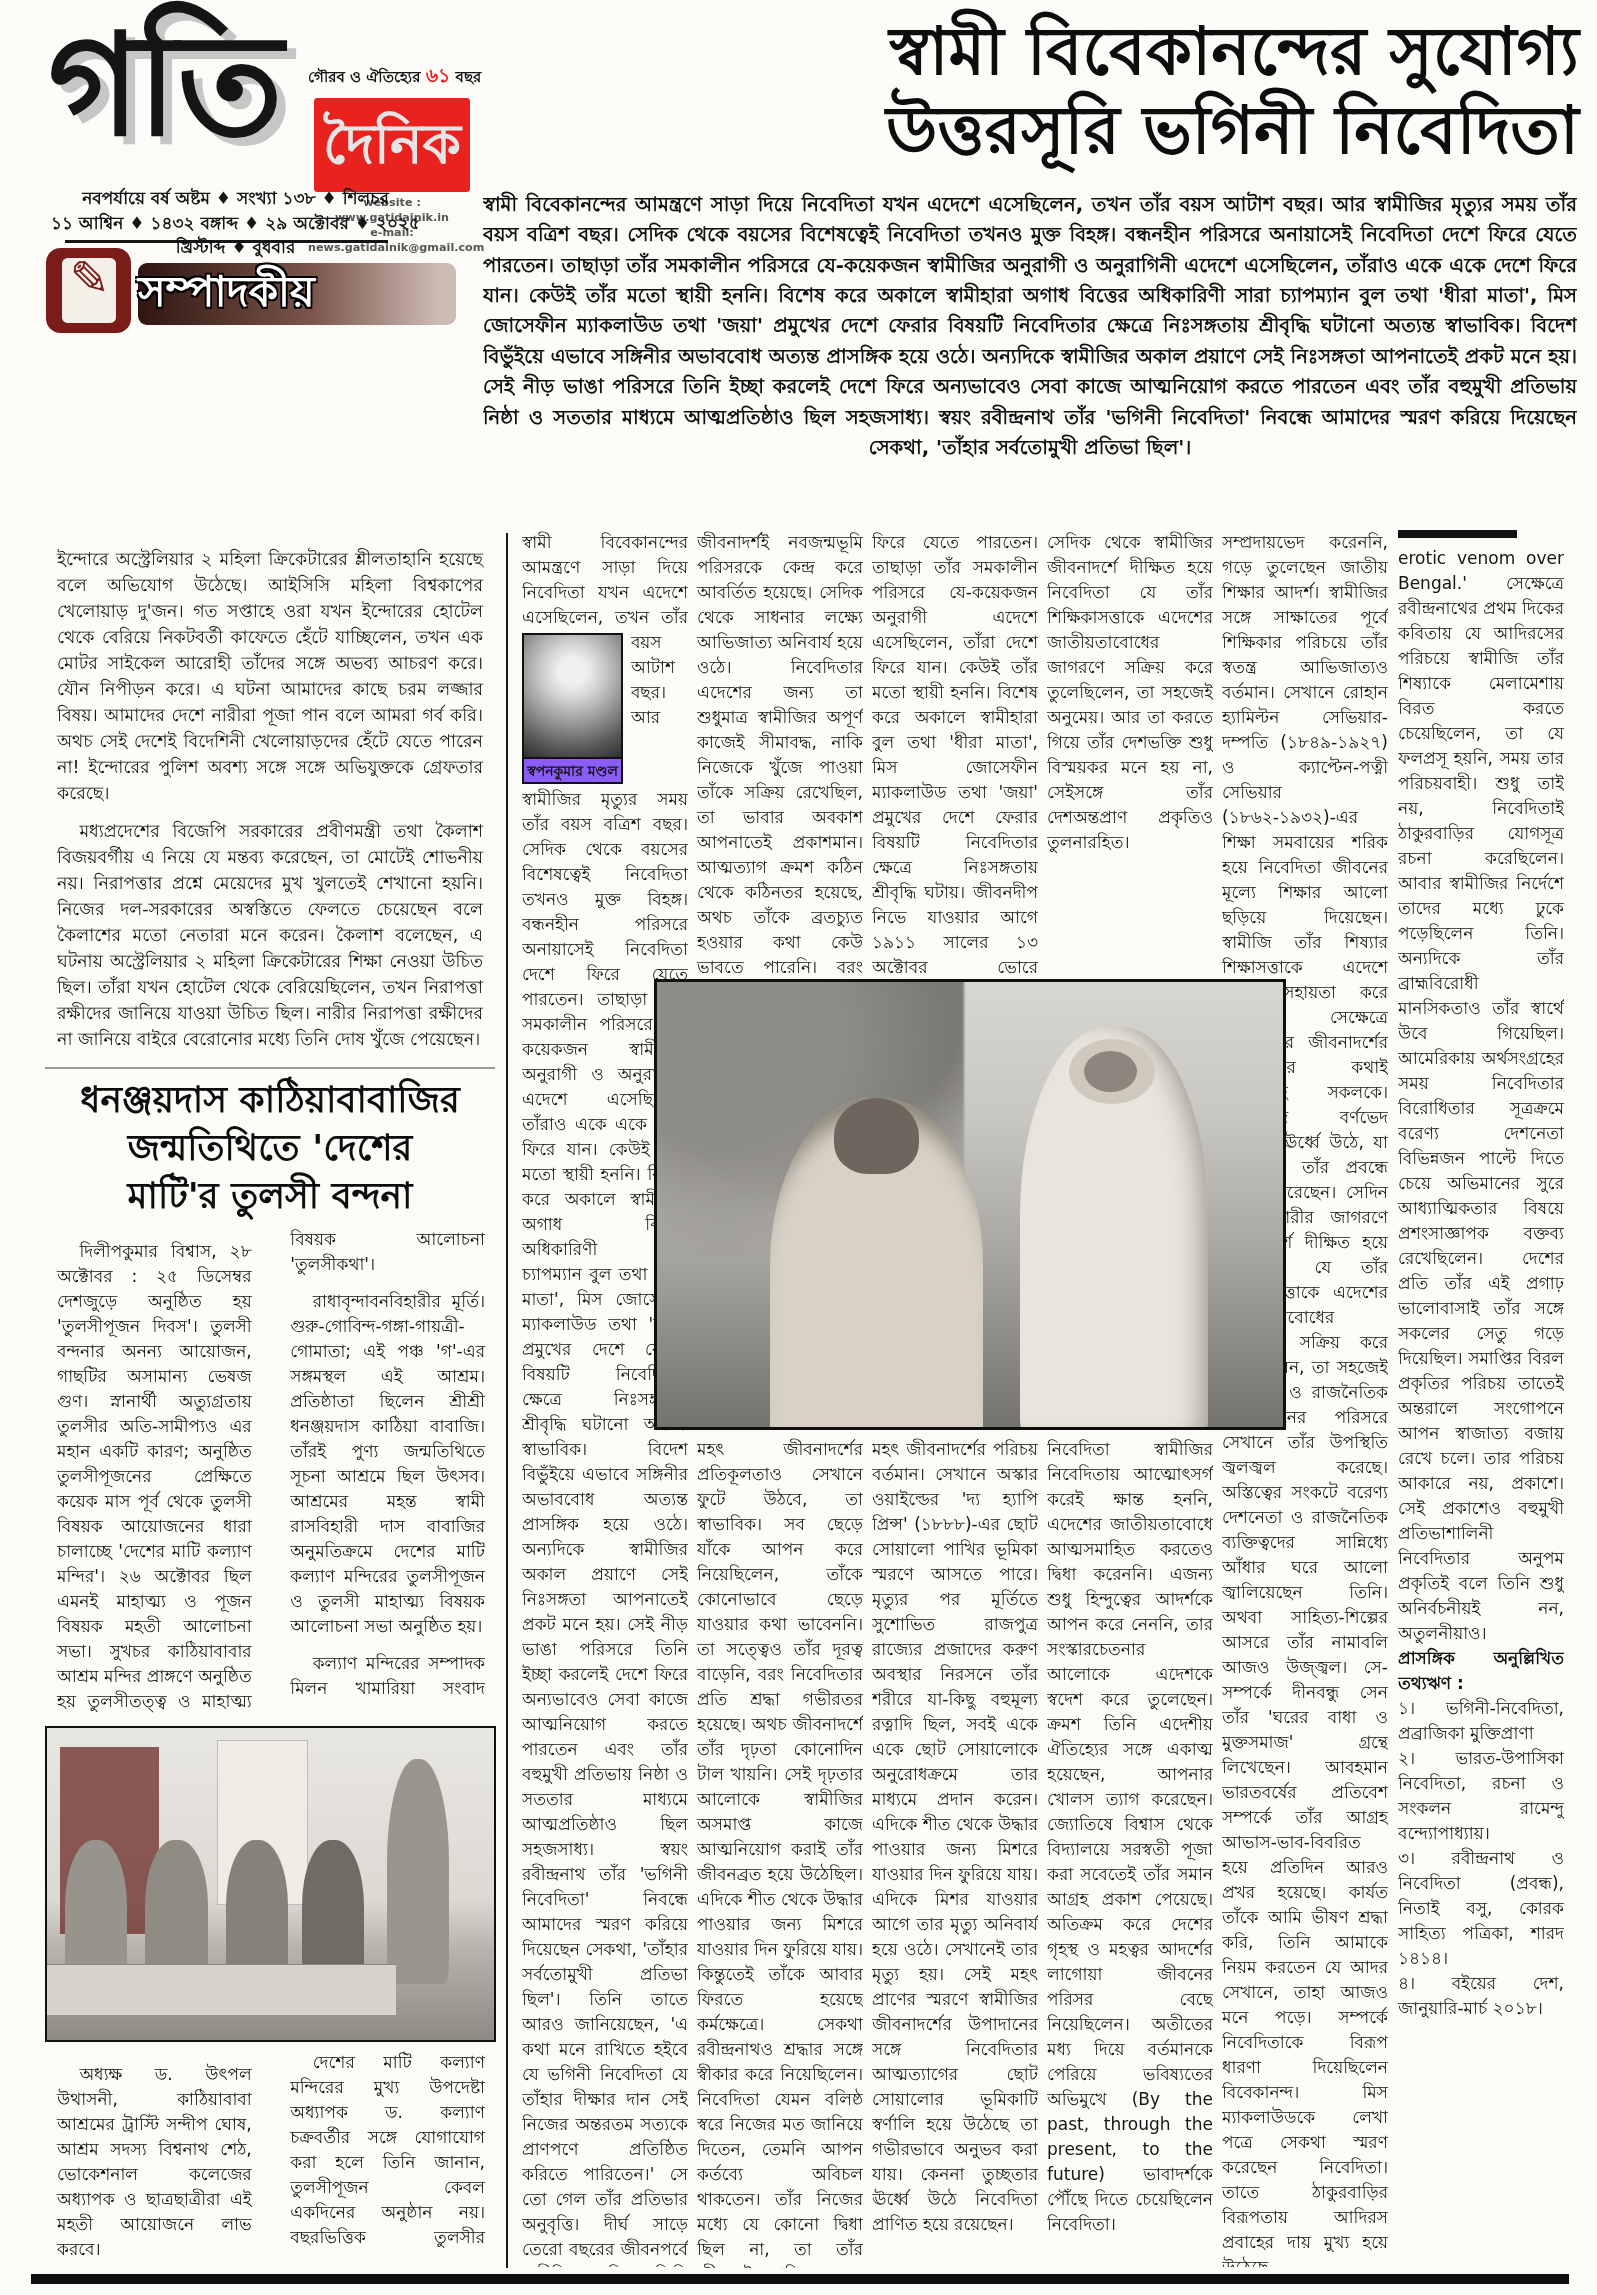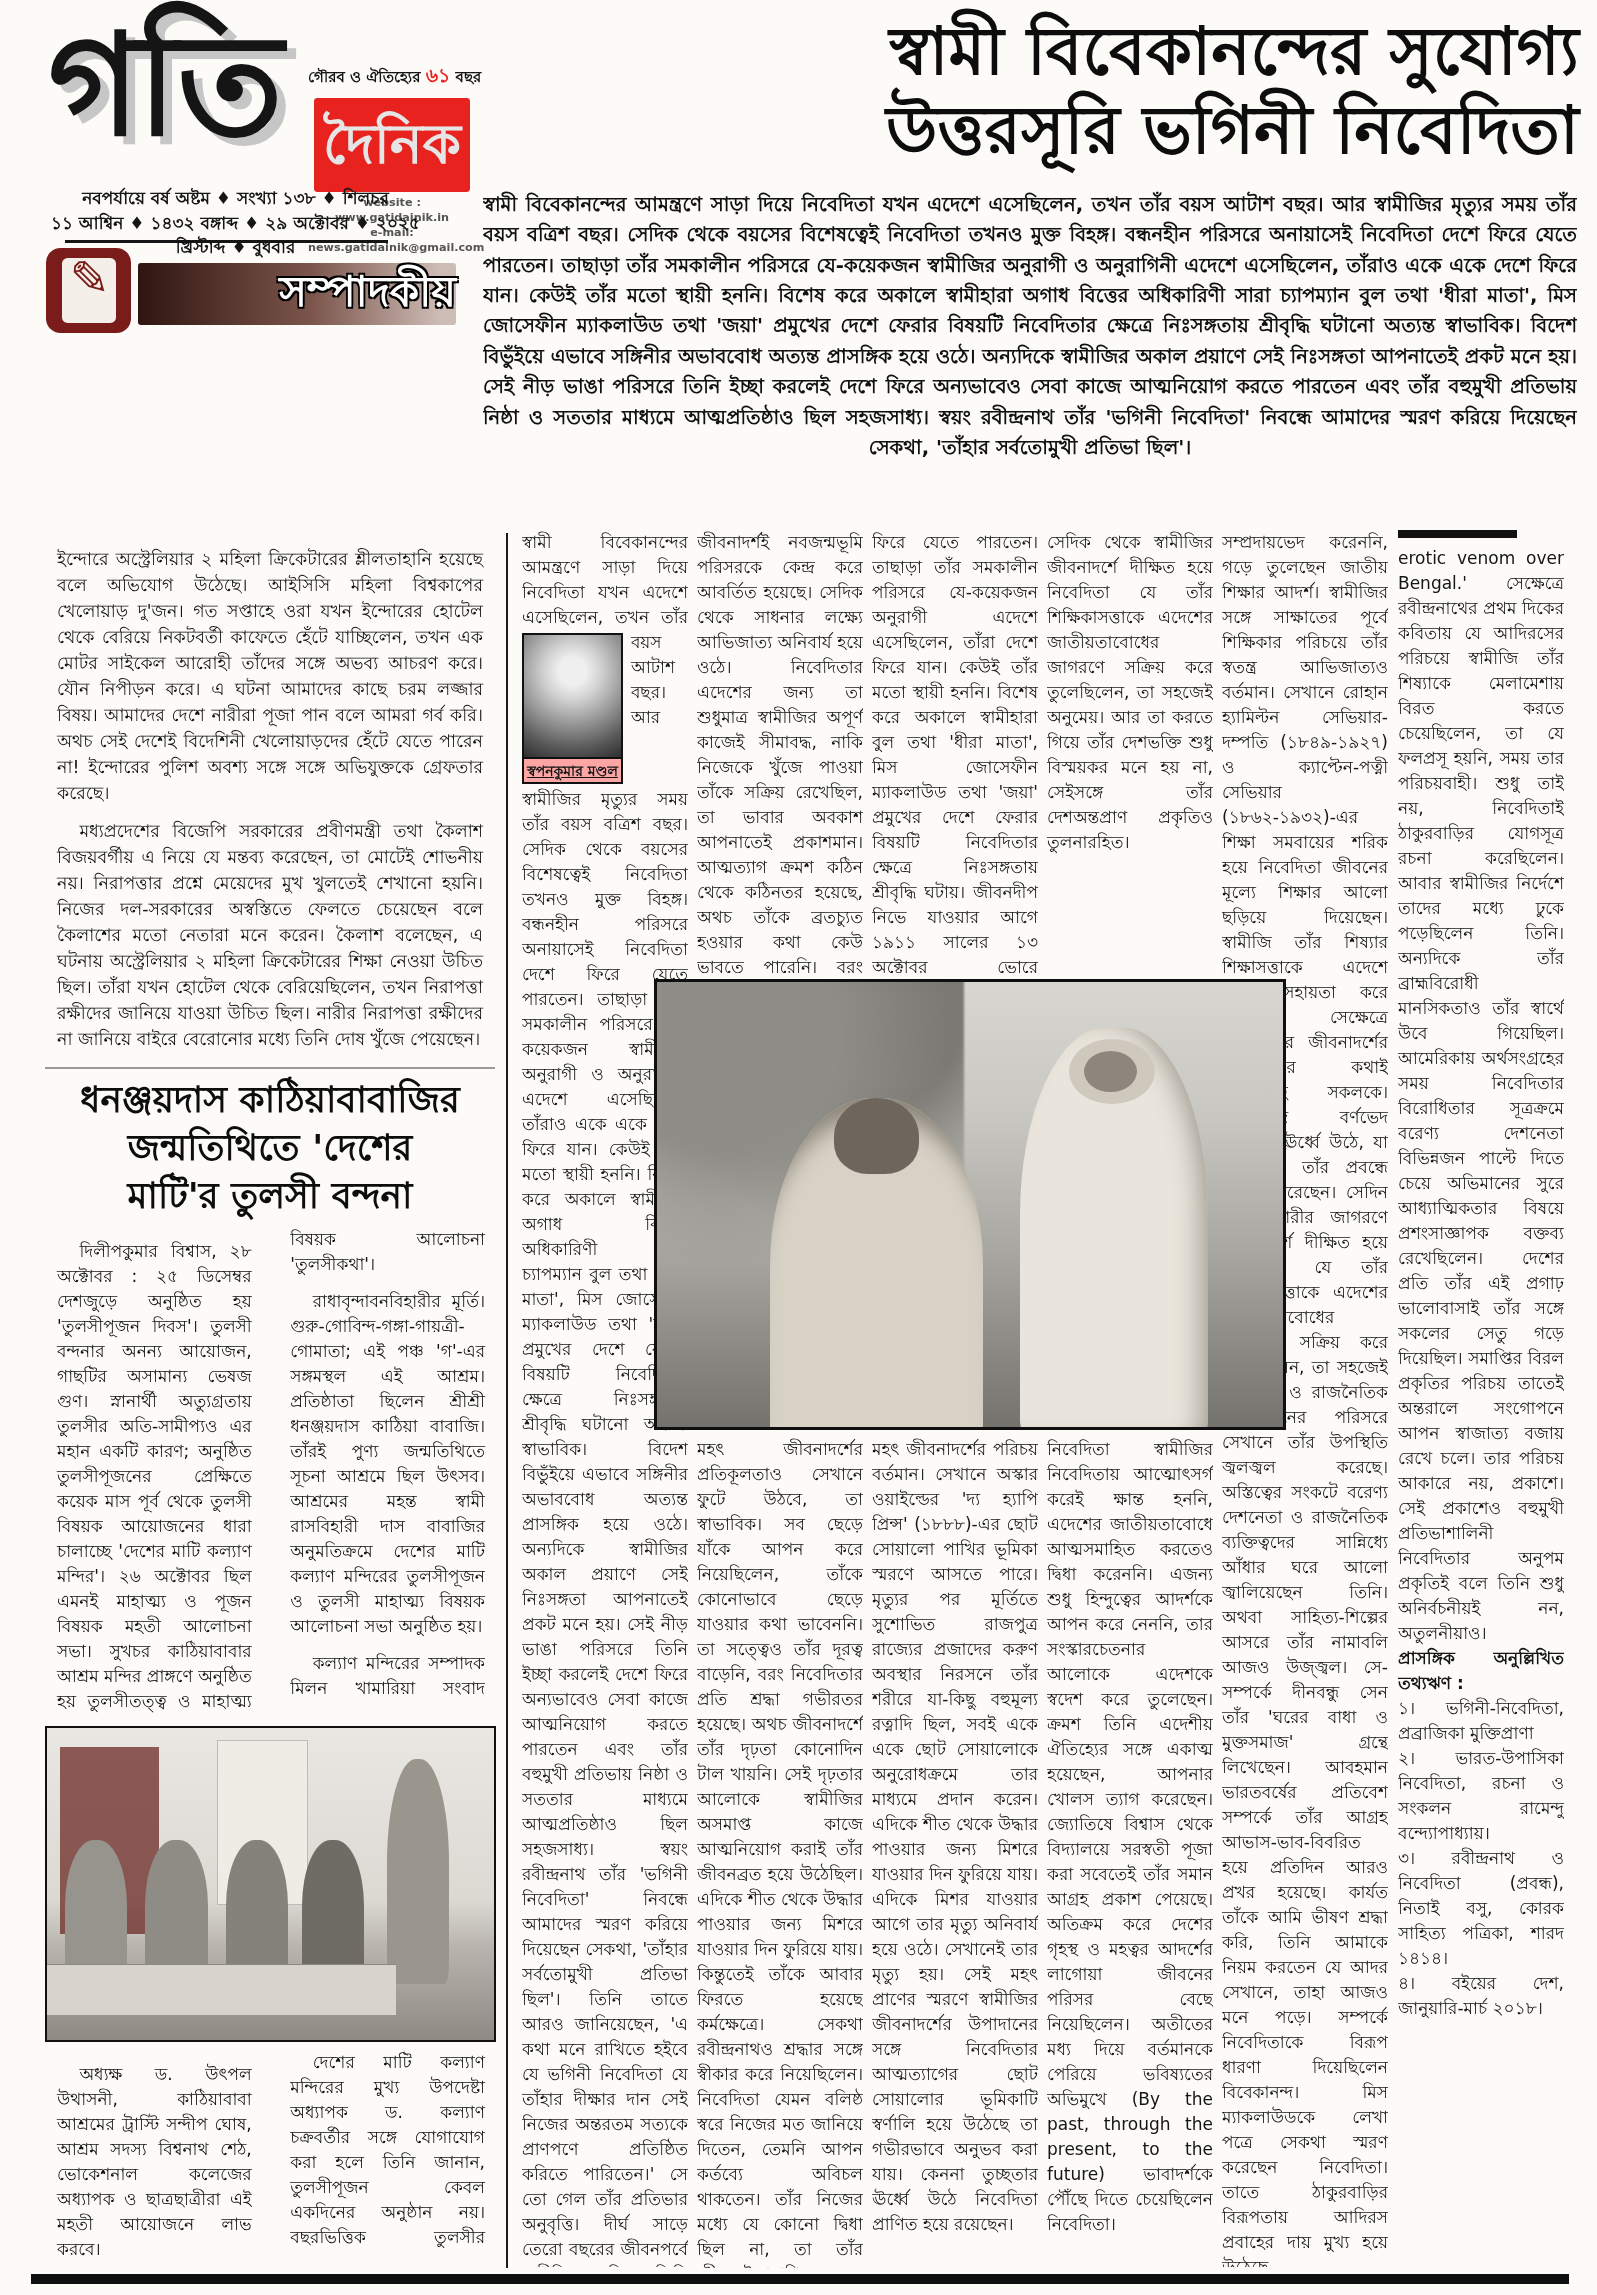--- a/index.html
+++ b/index.html
@@ -21,23 +21,23 @@
   
   .headline-main{position:absolute;left:478px;top:12.3px;width:1101px;text-align:right;
                  font-size:66px;line-height:1.2;font-weight:700;color:#0d0d0d;white-space:pre-line;}
   .lede{position:absolute;left:483px;top:190px;width:1094px;height:314px;overflow:hidden;
         font-size:19.6px;line-height:1.55;font-weight:700;text-align:justify;text-align-last:center;color:#111;}
   
   .ed-iconbox{position:absolute;left:46px;top:248px;width:85px;height:85px;background:#7a1d1a;
               border-radius:14.6px;display:flex;align-items:center;justify-content:center;}
   .ed-iconbox .pg{width:54px;height:65px;background:#f4efe8;border-radius:5.6px;position:relative;}
   .ed-iconbox .pen{position:absolute;font-size:48px;color:#7a1d1a;transform:rotate(0deg);left:7.9px;top:-7.9px;}
-  .ed-bar{position:absolute;left:138px;top:263px;width:318px;height:62px;border-radius:3px;
+  .ed-bar{position:absolute;left:138px;top:263px;width:318px;height:62px;border-radius:9px;
           background:linear-gradient(90deg,#2f1510,#7c564c 55%,#cdbcb5 95%);
-          display:flex;align-items:center;justify-content:flex-end;}
+          display:flex;align-items:center;justify-content:flex-start;}
   .ed-bar span{font-size:42px;font-weight:900;color:#fff;
                text-shadow:-1.7px -1.7px 0 #000,1.7px -1.7px 0 #000,-1.7px 1.7px 0 #000,1.7px 1.7px 0 #000;}
   .ed-headline{position:absolute;left:45px;top:364px;width:450px;text-align:center;font-size:38px;
                line-height:1.38;font-weight:900;white-space:pre-line;color:#0d0d0d;}
   .ed-body{position:absolute;left:45px;top:534px;width:450px;height:526px;overflow:hidden;
            font-size:17.4px;line-height:26px;text-align:justify;}
   .ed-body p,.a2 p{margin:12px;text-indent:22.4px;}
   .ed-body p:first-child{text-indent:0;}
   .sec-rule{position:absolute;left:45px;top:1067px;width:450px;height:1.7px;background:#999;}
   
@@ -53,21 +53,21 @@
   .event-photo .table{position:absolute;left:0;bottom:8%;width:78%;height:16%;background:#d8d4cc;border-top:1.7px solid #888;}
   .event-photo .fig{position:absolute;bottom:18%;width:14%;height:46%;background:#7d7a74;border-radius:46% 46% 8% 8%;}
   .event-photo .fig.f2{left:22%;background:#8f8c86;}
   .event-photo .fig.f3{left:40%;background:#85827c;}
   .event-photo .fig.f4{left:57%;background:#6f6c66;}
   .event-photo .fig.f5{left:76%;height:72%;background:#9a968e;}
   .event-photo .fig.f1{left:4%;background:#97948d;}
   
   .col{position:absolute;width:166px;font-size:17px;line-height:25px;text-align:justify;overflow:hidden;color:#151515;}
   .vdiv{position:absolute;left:506px;top:533px;width:2.2px;height:1735px;background:#1a1a1a;}
-  .author-inset{float:left;width:97px;margin:3.4px 7.9px 3.4px 0;border:2.2px solid #111;background:#fca5a5;text-decoration:underline;}
+  .author-inset{float:left;width:97px;margin:3.4px 7.9px 3.4px 0;border:2.2px solid #111;background:#8b5cf6;}
   .author-photo{width:100%;height:122px;background:
       radial-gradient(circle at 50% 30%,#efefef 0 14%,#cfcfcf 30%,#9a9a9a 52%,#5a5a5a 78%,#2e2e2e 100%);}
   .author-name{border-top:2.2px solid #111;font-size:14px;font-weight:800;text-align:center;line-height:1.3;padding:2.2px 1.1px;text-indent:0;}
   .c6-rule{width:119px;height:7.9px;background:#111;margin-bottom:7.9px;}
   .refs p{margin:0;text-indent:0;}
   .main-photo{position:absolute;left:654px;top:979px;width:626px;height:445px;border:3.4px solid #0f0f0f;
       background:linear-gradient(180deg,#d8d6d0 0%,#c9c7c1 30%,#a9a7a1 60%,#74726c 100%);overflow:hidden;}
   .main-photo .foliage{position:absolute;left:-6%;top:-8%;width:55%;height:70%;
       background:radial-gradient(circle at 30% 30%,#8f8d87 0 35%,transparent 70%),
                  radial-gradient(circle at 70% 20%,#7b7973 0 30%,transparent 65%);filter:blur(1.1px);}

